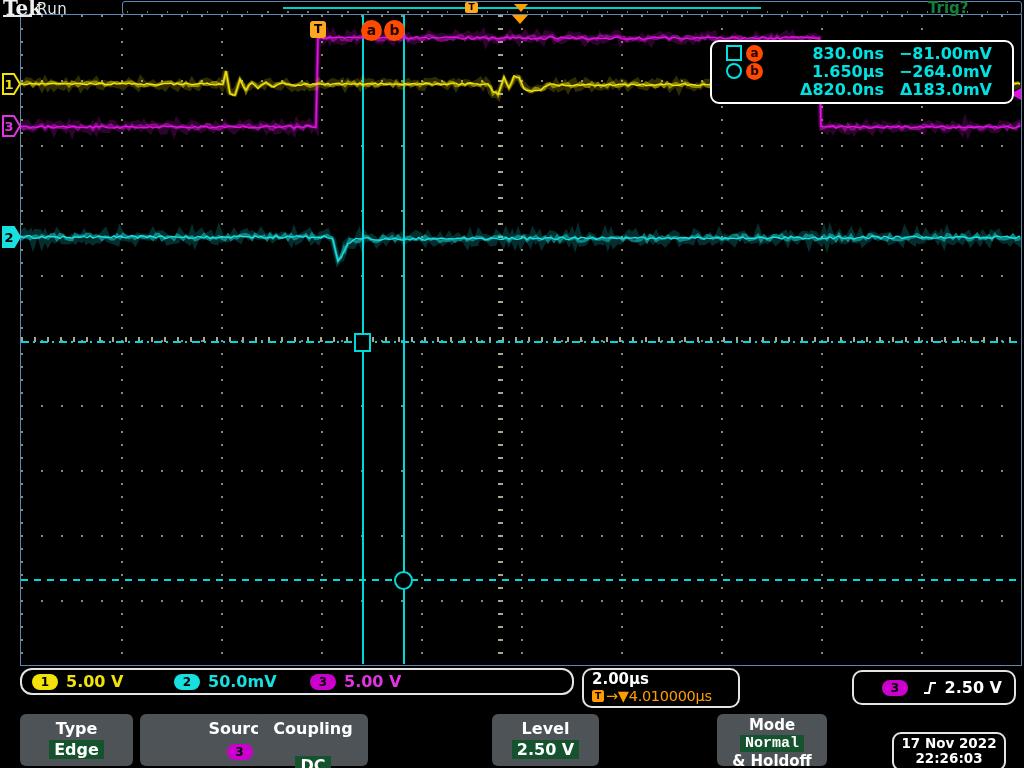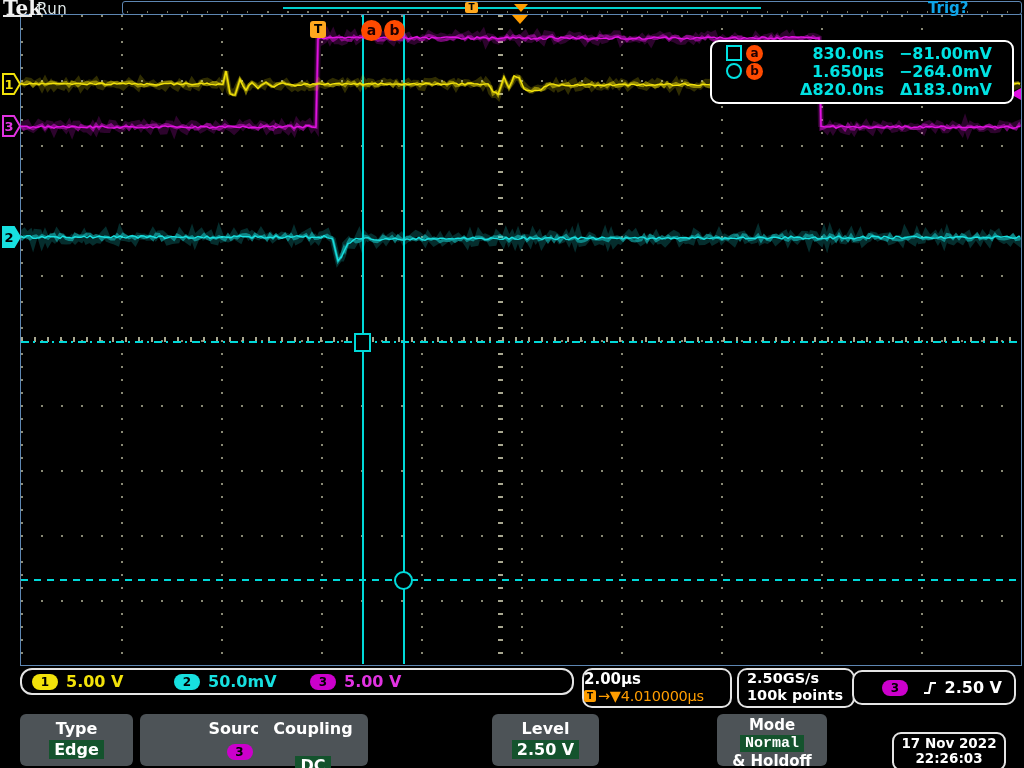--- a/index.html
+++ b/index.html
@@ -4,21 +4,21 @@
 <style>
   html,body{margin:0;padding:0;background:#000;}
   #screen{position:relative;width:1024px;height:768px;background:#000;overflow:hidden;
           font-family:"DejaVu Sans",sans-serif;-webkit-font-smoothing:antialiased;}
 
   
   .tek{position:absolute;left:3px;top:-4px;color:#f2f2f2;font-family:"DejaVu Serif",serif;
        font-weight:700;font-size:20px;z-index:8;}
   .tek-underline{position:absolute;left:3px;top:15px;width:29px;height:2px;background:#e8e8e8;z-index:8;}
   .run{position:absolute;left:37px;top:0px;color:#dfe7e7;font-size:15px;letter-spacing:.5px;z-index:8;}
-  .trigq{position:absolute;left:928px;top:-1px;color:#0ea5e9;font-size:15px;font-weight:600;z-index:8;text-align:right;}
+  .trigq{position:absolute;left:928px;top:-1px;color:#15803d;font-size:15px;font-weight:600;z-index:8;text-align:right;}
 
   #recordbar{position:absolute;left:122px;top:1px;width:898px;height:12px;
              border:1px solid #5d86b2;border-radius:3px;z-index:7;background:#000;}
   .rb-ticks{position:absolute;left:4px;right:4px;bottom:1px;height:2px;
             background:repeating-linear-gradient(to right,#7a7a6a 0 1.5px,transparent 1.5px 20px);}
   .rb-window{position:absolute;left:160px;top:5px;width:478px;height:2px;background:#00cfcf;}
   .rb-t{position:absolute;left:342px;top:0px;width:13px;height:11px;background:#ffa81e;border-radius:2px;
         color:#000;font-size:9px;font-weight:700;text-align:center;line-height:11px;}
   .rb-tri{position:absolute;left:391px;top:2px;width:0;height:0;
           border-left:7px solid transparent;border-right:7px solid transparent;border-top:8px solid #ff9d00;}
@@ -68,21 +68,21 @@
         font-size:12px;font-weight:700;text-align:center;line-height:17px;}
   #measbox .t-val{text-align:right;}
   #measbox .v-val{text-align:right;padding-right:16px;}
 
   
   .robox{position:absolute;background:#000;border:2px solid #e4e4e4;color:#fff;z-index:6;}
   #chbar{left:20px;top:668px;width:550px;height:23px;border-radius:12px;}
   .chgrp{position:absolute;top:2px;display:flex;align-items:center;gap:8px;font-weight:700;font-size:16px;}
   .chbadge{display:inline-block;width:26px;height:16px;border-radius:8px;color:#000;
         font-weight:700;font-size:12px;text-align:center;line-height:16px;}
-  #tbbox{left:582px;top:668px;width:146px;height:36px;border-radius:10px;}
+  #tbbox{left:582px;top:668px;width:146px;height:36px;border-radius:10px;padding-left:8px;}
   #tbbox .r1{font-weight:700;font-size:15px;line-height:18px;color:#fff;}
   #tbbox .r2{display:flex;align-items:center;gap:2px;line-height:16px;}
   .t-icon{display:inline-block;width:12px;height:12px;background:#ff9d00;border-radius:2px;
         color:#000;font-weight:700;font-size:9px;text-align:center;line-height:12px;}
   #tbbox .delay{color:#ff9d00;font-weight:400;font-size:14.5px;letter-spacing:-.3px;}
   #acqbox{left:737px;top:668px;width:106px;height:36px;border-radius:10px;padding-left:8px;
         font-weight:700;font-size:14.5px;line-height:17px;}
   #trbox{left:852px;top:670px;width:160px;height:31px;border-radius:10px;display:flex;align-items:center;}
   #trbox .lvl{margin-left:auto;margin-right:12px;font-weight:700;font-size:16px;}
 
@@ -187,24 +187,20 @@
   </div>
 
   <div id="tbbox" class="robox">
     <div class="r1">2.00µs</div>
     <div class="r2">
       <span class="t-icon">T</span>
       <span class="delay">→▼4.010000µs</span>
     </div>
   </div>
 
-  <div id="acqbox" class="robox">
-    <div>2.50GS/s</div>
-    <div>100k points</div>
-  </div>
 
   <div id="trbox" class="robox">
     <span class="chbadge" style="background:#cc00cc;margin-left:28px;">3</span>
     <svg width="16" height="16" style="margin-left:14px;">
       <polyline points="2,13 7,13 9,3 14,3" fill="none" stroke="#fff" stroke-width="2"></polyline>
     </svg>
     <span class="lvl">2.50 V</span>
   </div>
 
   <div class="btn" style="left:20px;width:113px;">

